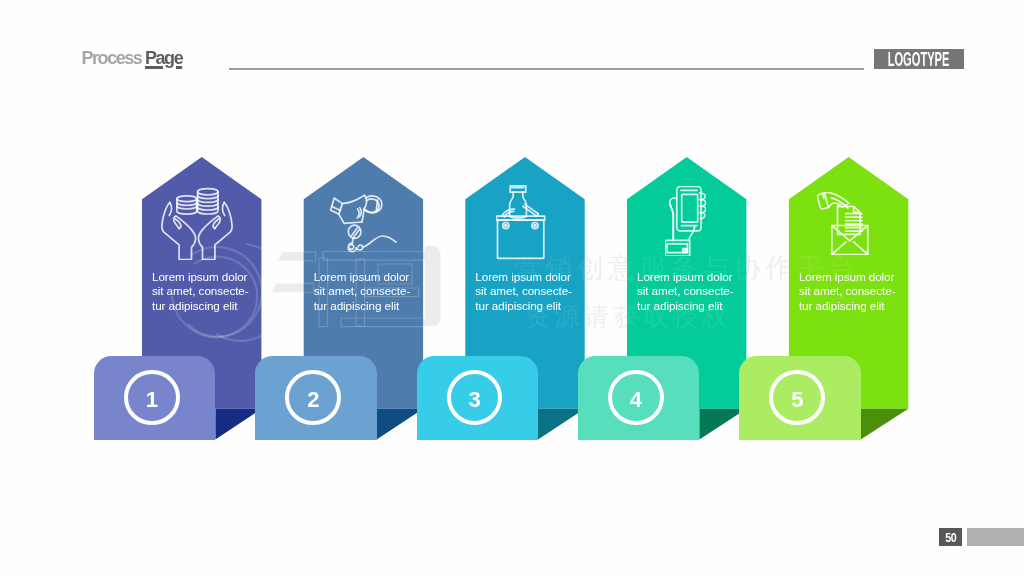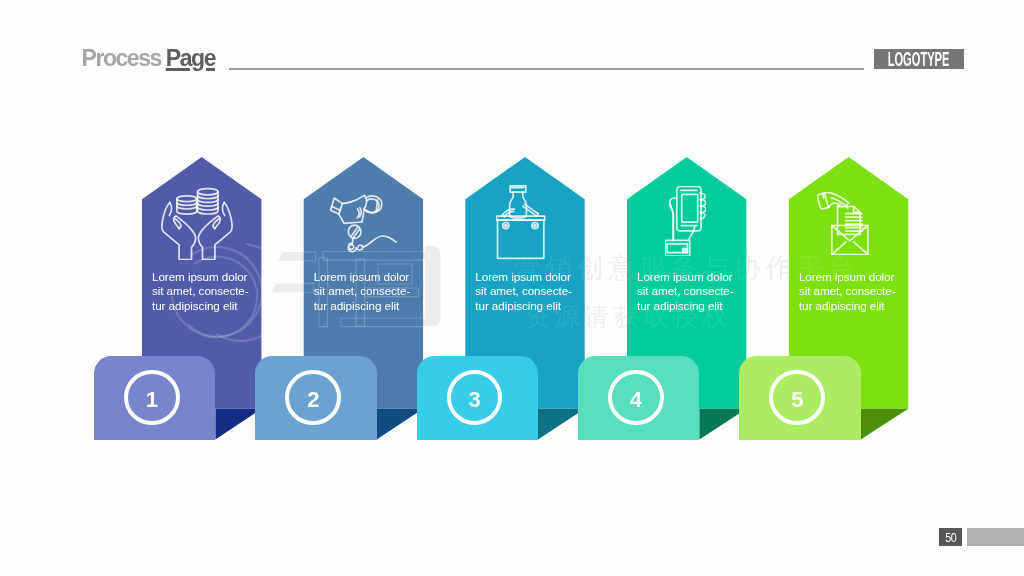--- a/index.html
+++ b/index.html
@@ -5,21 +5,21 @@
 <style>
   html,body{margin:0;padding:0;}
   body{
     width:1024px;height:576px;overflow:hidden;background:#FEFEFE;
     font-family:"Liberation Sans",sans-serif;
     -webkit-font-smoothing:antialiased;
   }
   #slide{position:relative;width:1024px;height:576px;background:#FEFEFE;overflow:hidden;}
 
   
-  #title{position:absolute;left:81.5px;top:47.3px;font-size:23px;line-height:22px;white-space:nowrap;
+  #title{position:absolute;left:81.5px;top:47.3px;font-size:18px;line-height:22px;white-space:nowrap;
          font-weight:bold;letter-spacing:-1.45px;}
   #title .t-light{color:#a6a6a6;}
   #title .t-dark{color:#5e5e5e;text-decoration:underline;text-decoration-thickness:2.9px;
                  text-underline-offset:1.6px;text-decoration-skip-ink:auto;}
   #headrule{position:absolute;left:229.3px;top:68.2px;width:634.8px;height:1.6px;background:#9a9a9a;}
   #logotype{position:absolute;left:873.5px;top:49.3px;width:90px;height:19.7px;background:#767676;
             color:#ffffff;font-weight:bold;font-size:20px;line-height:1;
             display:flex;align-items:center;justify-content:center;overflow:hidden;}
   #logotype span{display:block;transform:scaleX(0.556);transform-origin:center;white-space:nowrap;}
 
@@ -33,21 +33,21 @@
            font-family:"Liberation Sans",sans-serif;font-size:22px;padding-top:5px;box-sizing:border-box;}
   .body-text{position:absolute;color:#ffffff;font-size:11.7px;line-height:14.75px;
              letter-spacing:-0.08px;}
   .icon{position:absolute;}
 
   
   #wm-under,#wm-over{position:absolute;left:0;top:0;width:1024px;height:576px;pointer-events:none;}
   .wm-cn{position:absolute;white-space:nowrap;font-family:"Liberation Sans",sans-serif;}
   .wm-swirl{position:absolute;}
   #badge{position:absolute;left:938.5px;top:527.9px;width:23.3px;height:18.4px;background:#585858;
-         color:#fff;font-size:13px;font-weight:normal;line-height:1;
+         color:#fff;font-size:13px;font-weight:bold;line-height:1;
          display:flex;align-items:center;justify-content:center;overflow:hidden;}
   #badge span{display:block;transform:scaleX(0.82);letter-spacing:-0.6px;}
   #badgebar{position:absolute;left:966.6px;top:527.5px;width:57.4px;height:18.3px;background:#b0b0b0;}
 </style>
 </head>
 <body>
 
 <div id="slide">
 
   <div id="wm-under">

